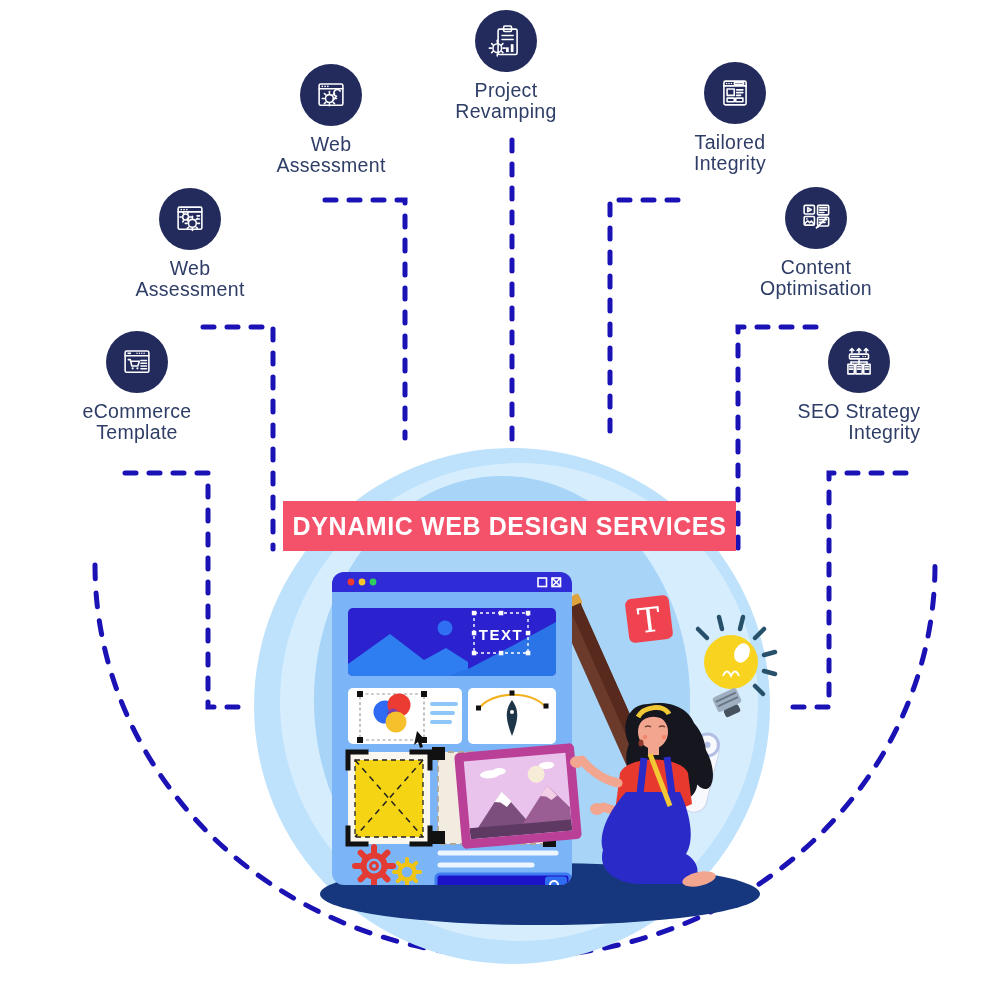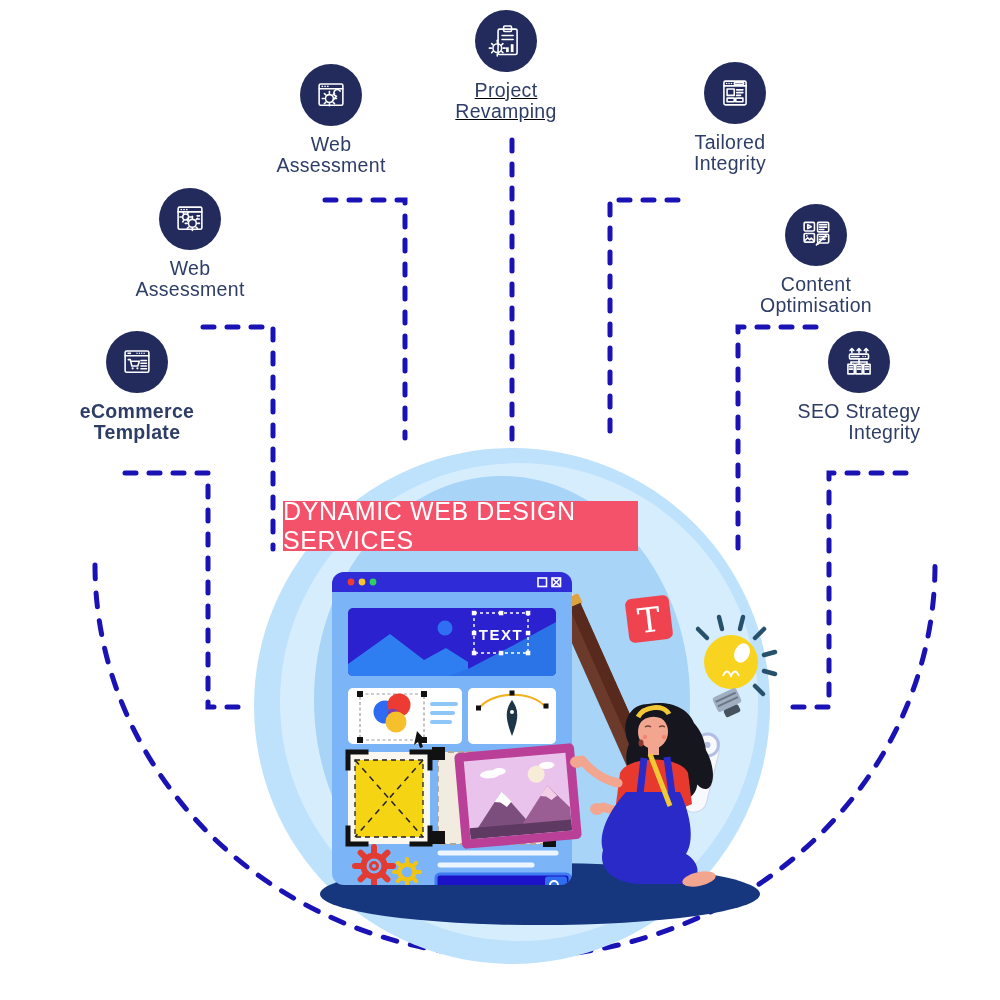--- a/index.html
+++ b/index.html
@@ -1,34 +1,34 @@
 <!DOCTYPE html>
 <html><head>
 <meta charset="utf-8">
 <style>
   html,body{margin:0;padding:0;background:#fff;}
   .canvas{position:relative;width:1000px;height:1000px;background:#ffffff;
           font-family:"Liberation Sans",sans-serif;overflow:hidden;}
   .layer{position:absolute;left:0;top:0;width:1000px;height:1000px;}
   #connectors{z-index:1;}
   #scene{z-index:2;}
-  .banner{position:absolute;left:283px;top:501px;width:355px;height:50px;
+  .banner{position:absolute;left:283px;top:501px;width:453px;height:50px;
           background:#F4516B;color:#fff;display:flex;align-items:center;justify-content:center;
-          font-size:25px;font-weight:normal;letter-spacing:.6px;z-index:3;}
+          font-size:25px;font-weight:bold;letter-spacing:.6px;z-index:3;}
   .svc{position:absolute;width:170px;display:flex;flex-direction:column;align-items:center;
        text-align:center;z-index:4;}
   .svc .circle{width:62px;height:62px;border-radius:50%;background:#222B5C;
        display:flex;align-items:center;justify-content:center;}
   .svc .label{margin-top:8px;font-size:19.5px;line-height:1.1;color:#2E3D66;letter-spacing:.3px;}
-  .svc-pa{left:421px;top:10px;text-decoration:underline;}
+  .svc-pa{left:421px;top:10px;}
   .svc-wm{left:246px;top:64px;}
   .svc-tt{left:596px;top:62px;align-items:flex-end;}
   .svc-wr{left:105px;top:188px;}
-  .svc-co{left:731px;top:204px;}
-  .svc-ec{left:52px;top:331px;font-weight:bold;}
+  .svc-co{left:731px;top:187px;}
+  .svc-ec{left:52px;top:331px;}
   .svc-seo{left:774px;top:331px;text-align:right;}
   .icon-svg{width:38px;height:38px;}
   .icon-svg *{stroke:#fff;fill:none;stroke-width:2;stroke-linecap:round;stroke-linejoin:round;}
   .icon-svg .f{fill:#fff;stroke:none;}
 </style>
 </head>
 <body>
 
 <div class="canvas">
 

